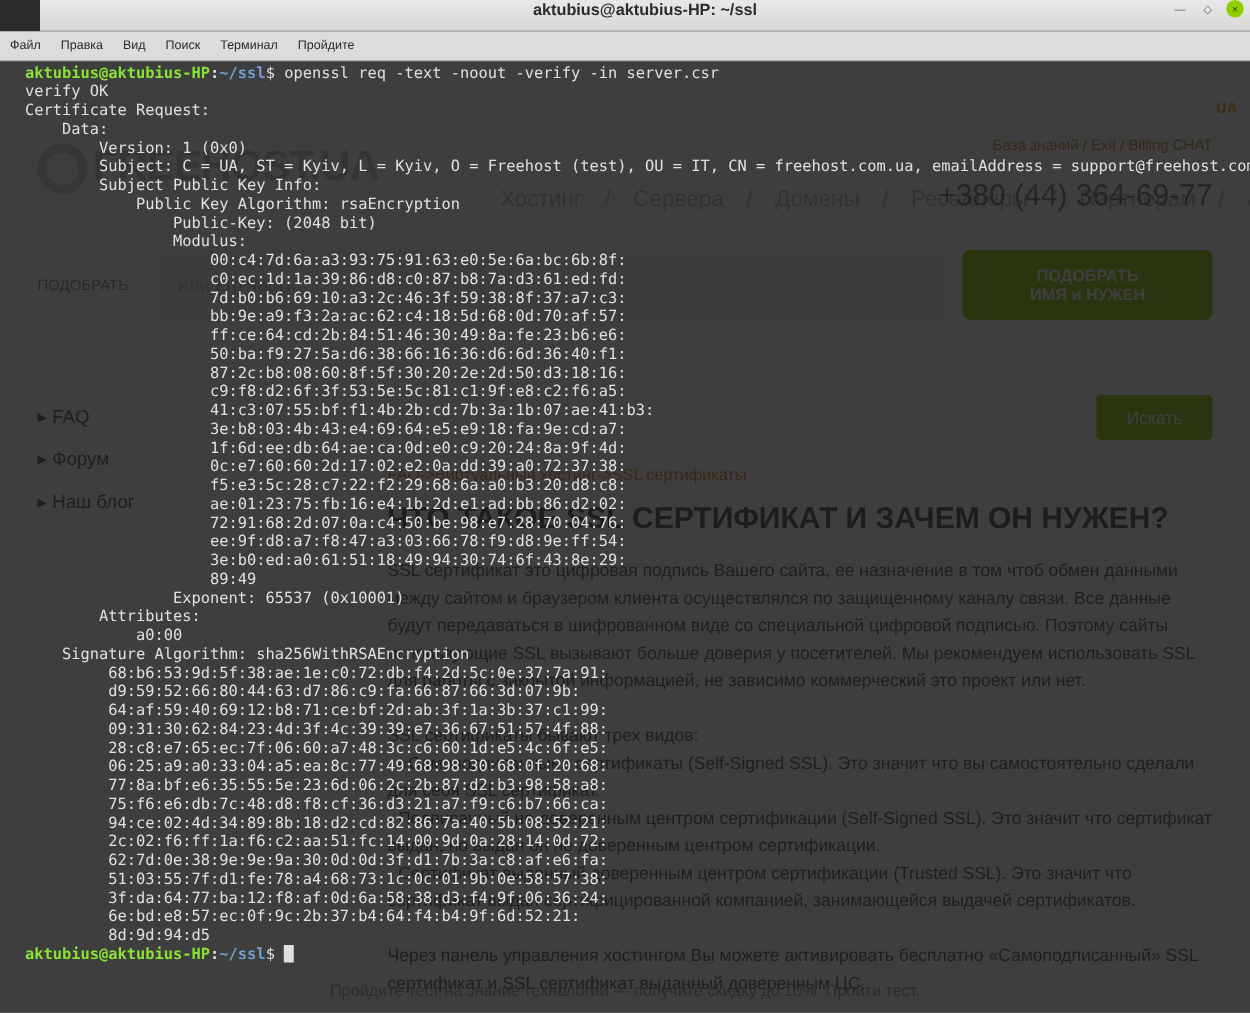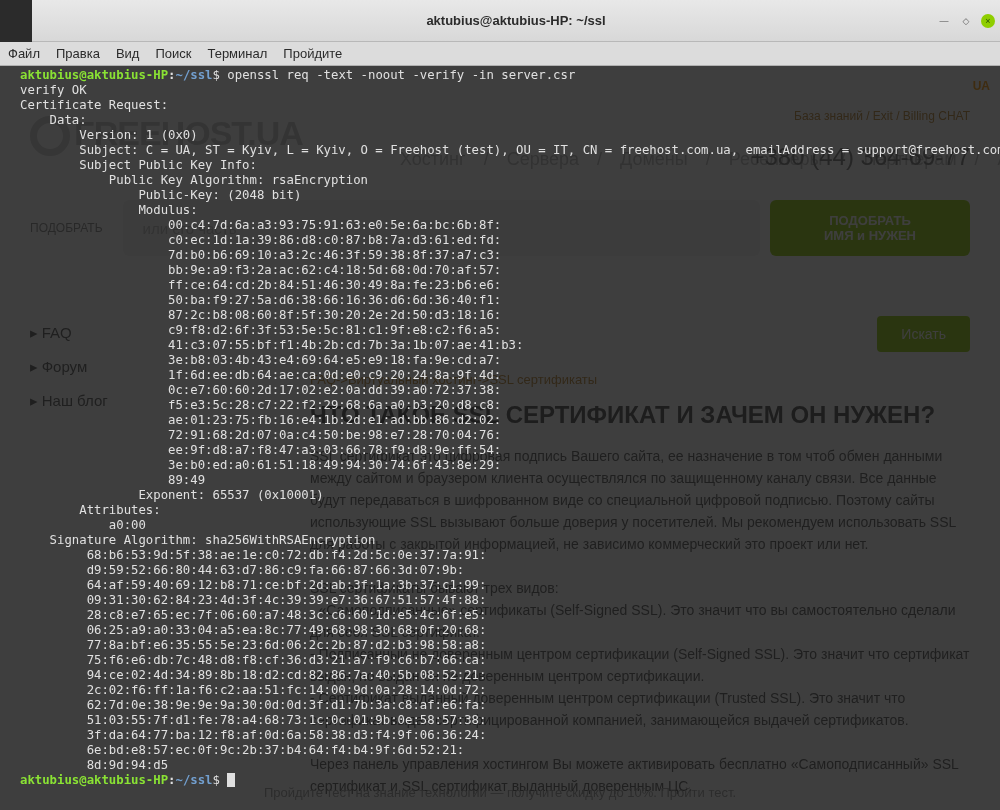--- a/index.html
+++ b/index.html
@@ -6,24 +6,24 @@
     body {
       width: 1000px;
       height: 810px;
       background: #2b2b2b;
       font-family: sans-serif;
       font-size: 13px;
       overflow: hidden;
       position: relative;
     }
     .titlebar {
-      height: 42px;
+      height: 25px;
       background: linear-gradient(to bottom, #e8e8e8, #d8d8d8);
       display: flex;
-      align-items: center;
+      align-items: flex-start;
       justify-content: center;
       position: relative;
       border-bottom: 1px solid #b8b8b8;
       margin-left: 32px;
     }
     .titlebar-title {
       font-weight: bold;
       font-size: 13px;
       color: #2b2b2b;
     }
@@ -50,21 +50,21 @@
     .menubar {
       height: 24px;
       background: #dcdcdc;
       display: flex;
       align-items: center;
       padding: 0 8px;
       gap: 16px;
       border-bottom: 1px solid #b0b0b0;
     }
     .menu-item {
-      font-size: 13px;
+      font-size: 10px;
       color: #2b2b2b;
       cursor: pointer;
     }
     .terminal {
       background: rgba(20, 20, 20, 0.82);
       height: calc(100% - 49px);
       padding: 2px 20px;
       font-family: "DejaVu Sans Mono", "Liberation Mono", monospace;
       font-size: 12.3px;
       line-height: 15px;

